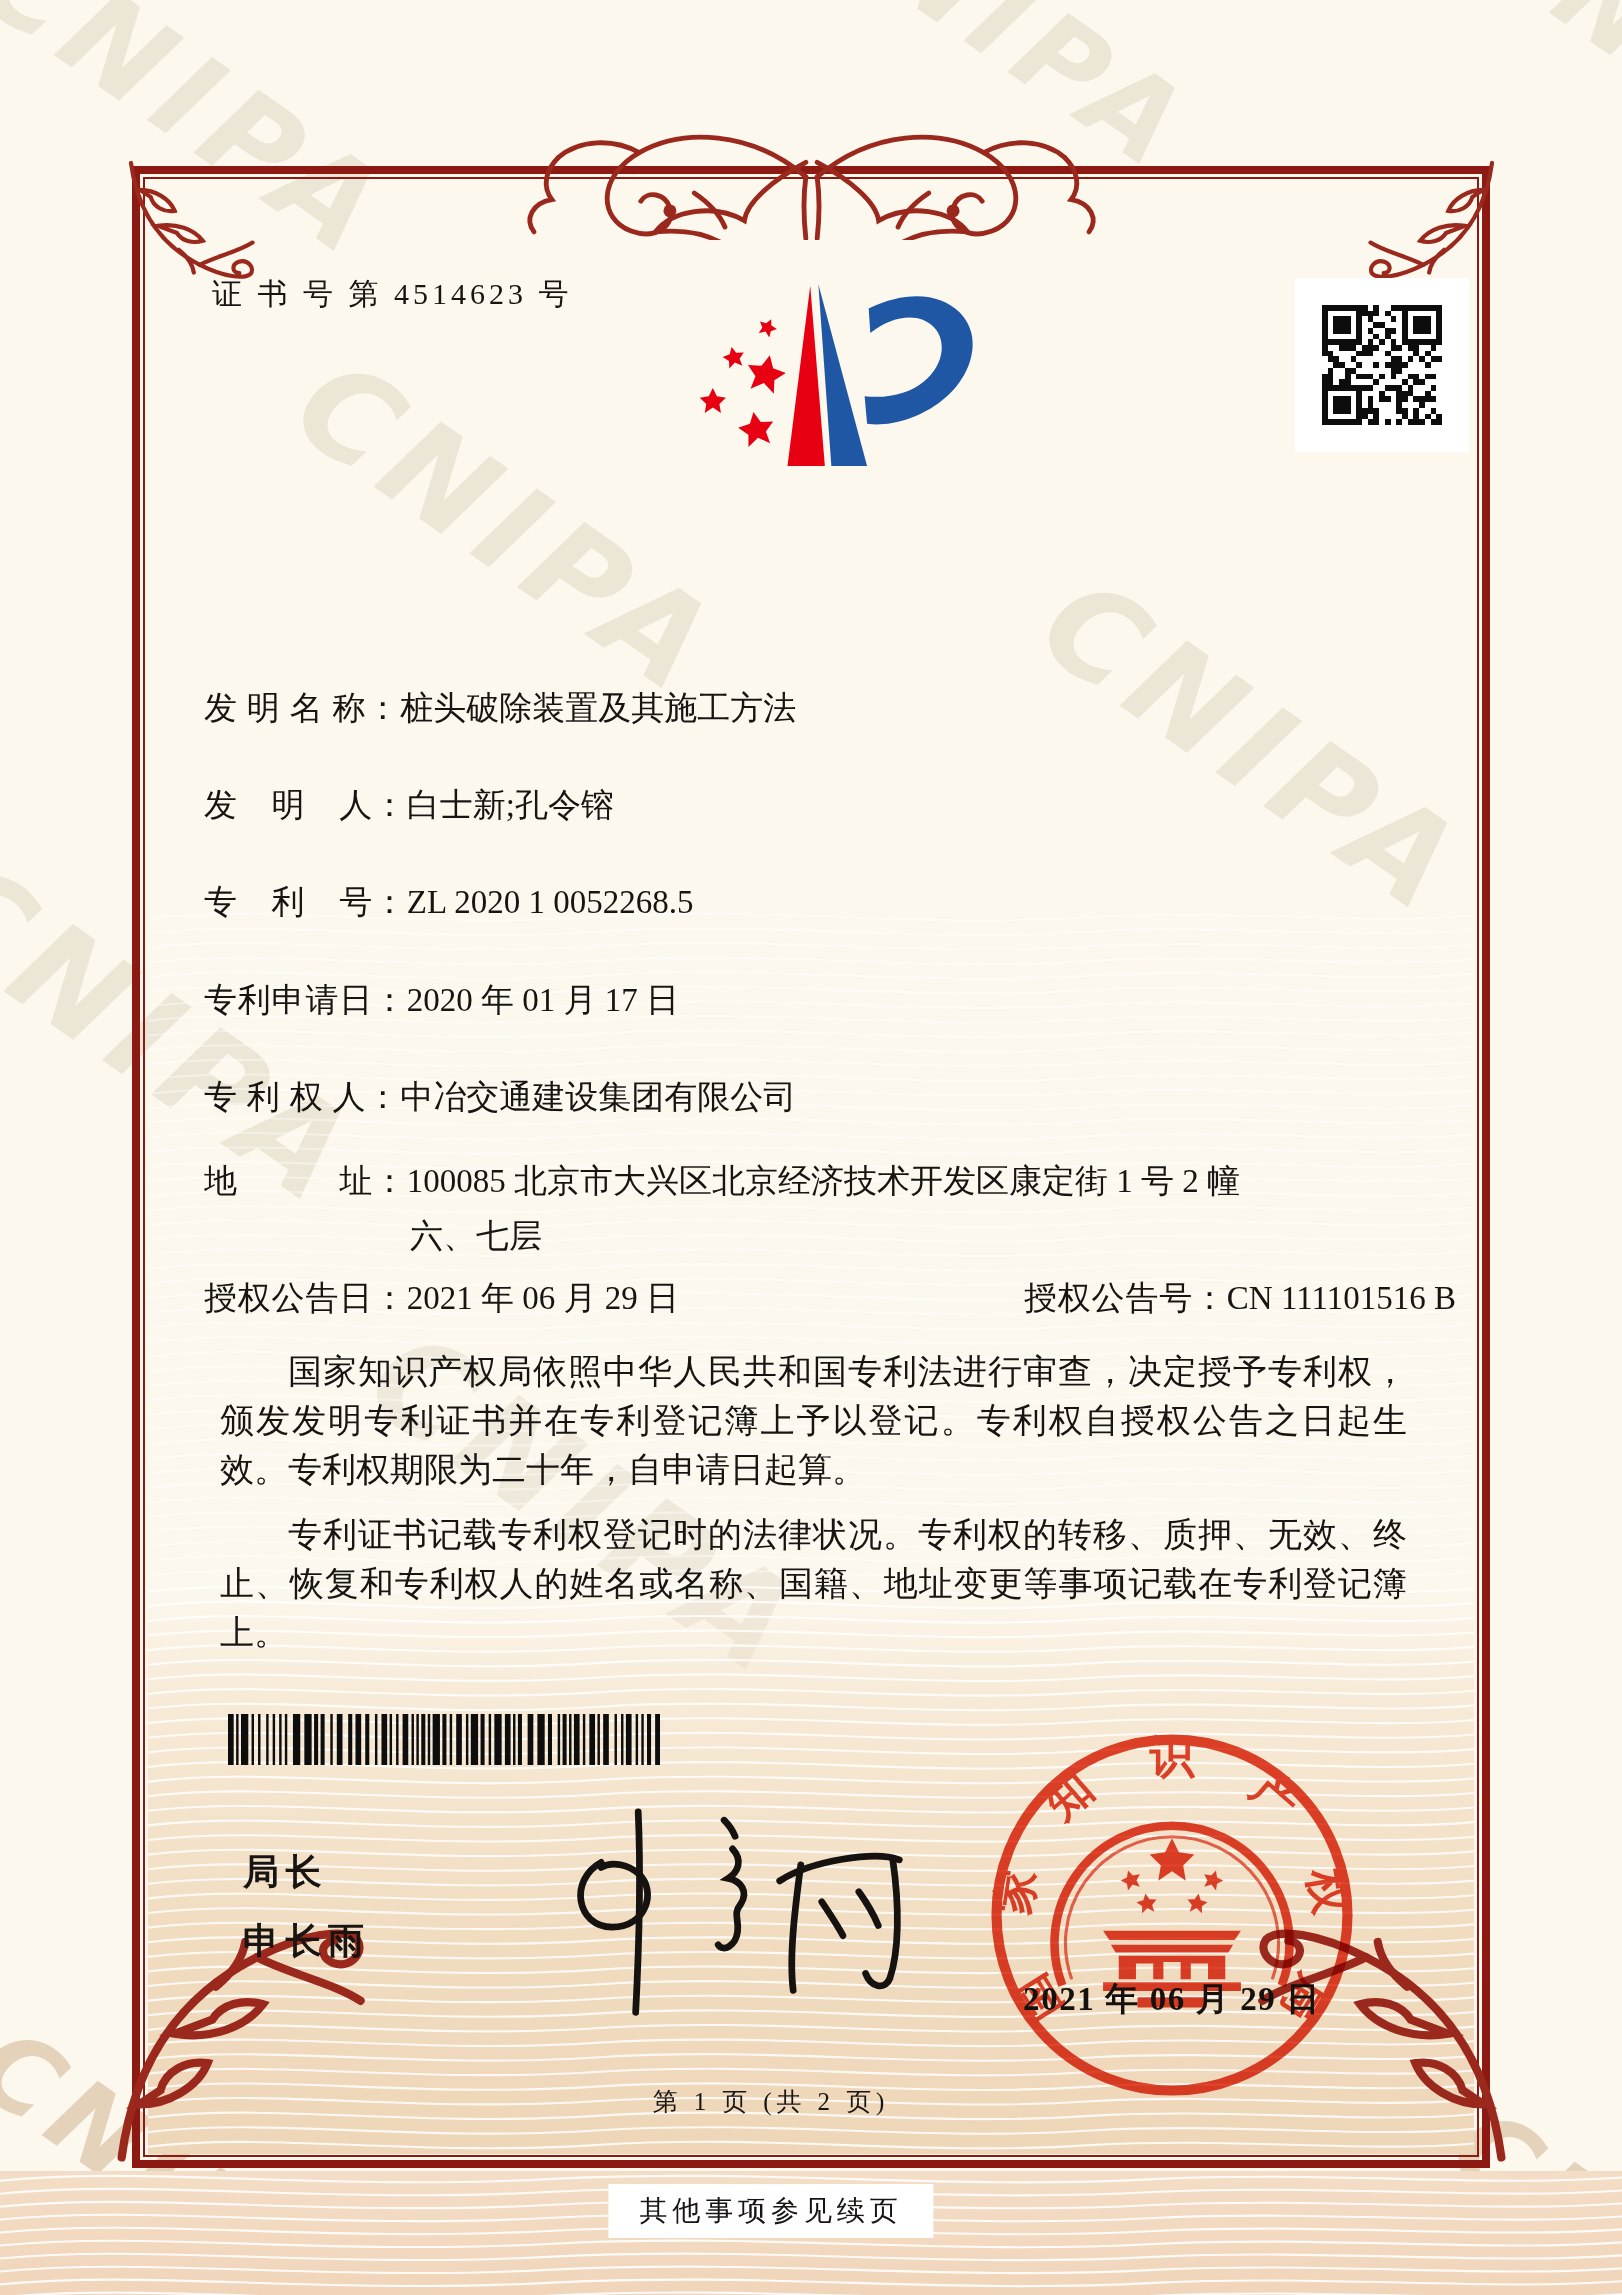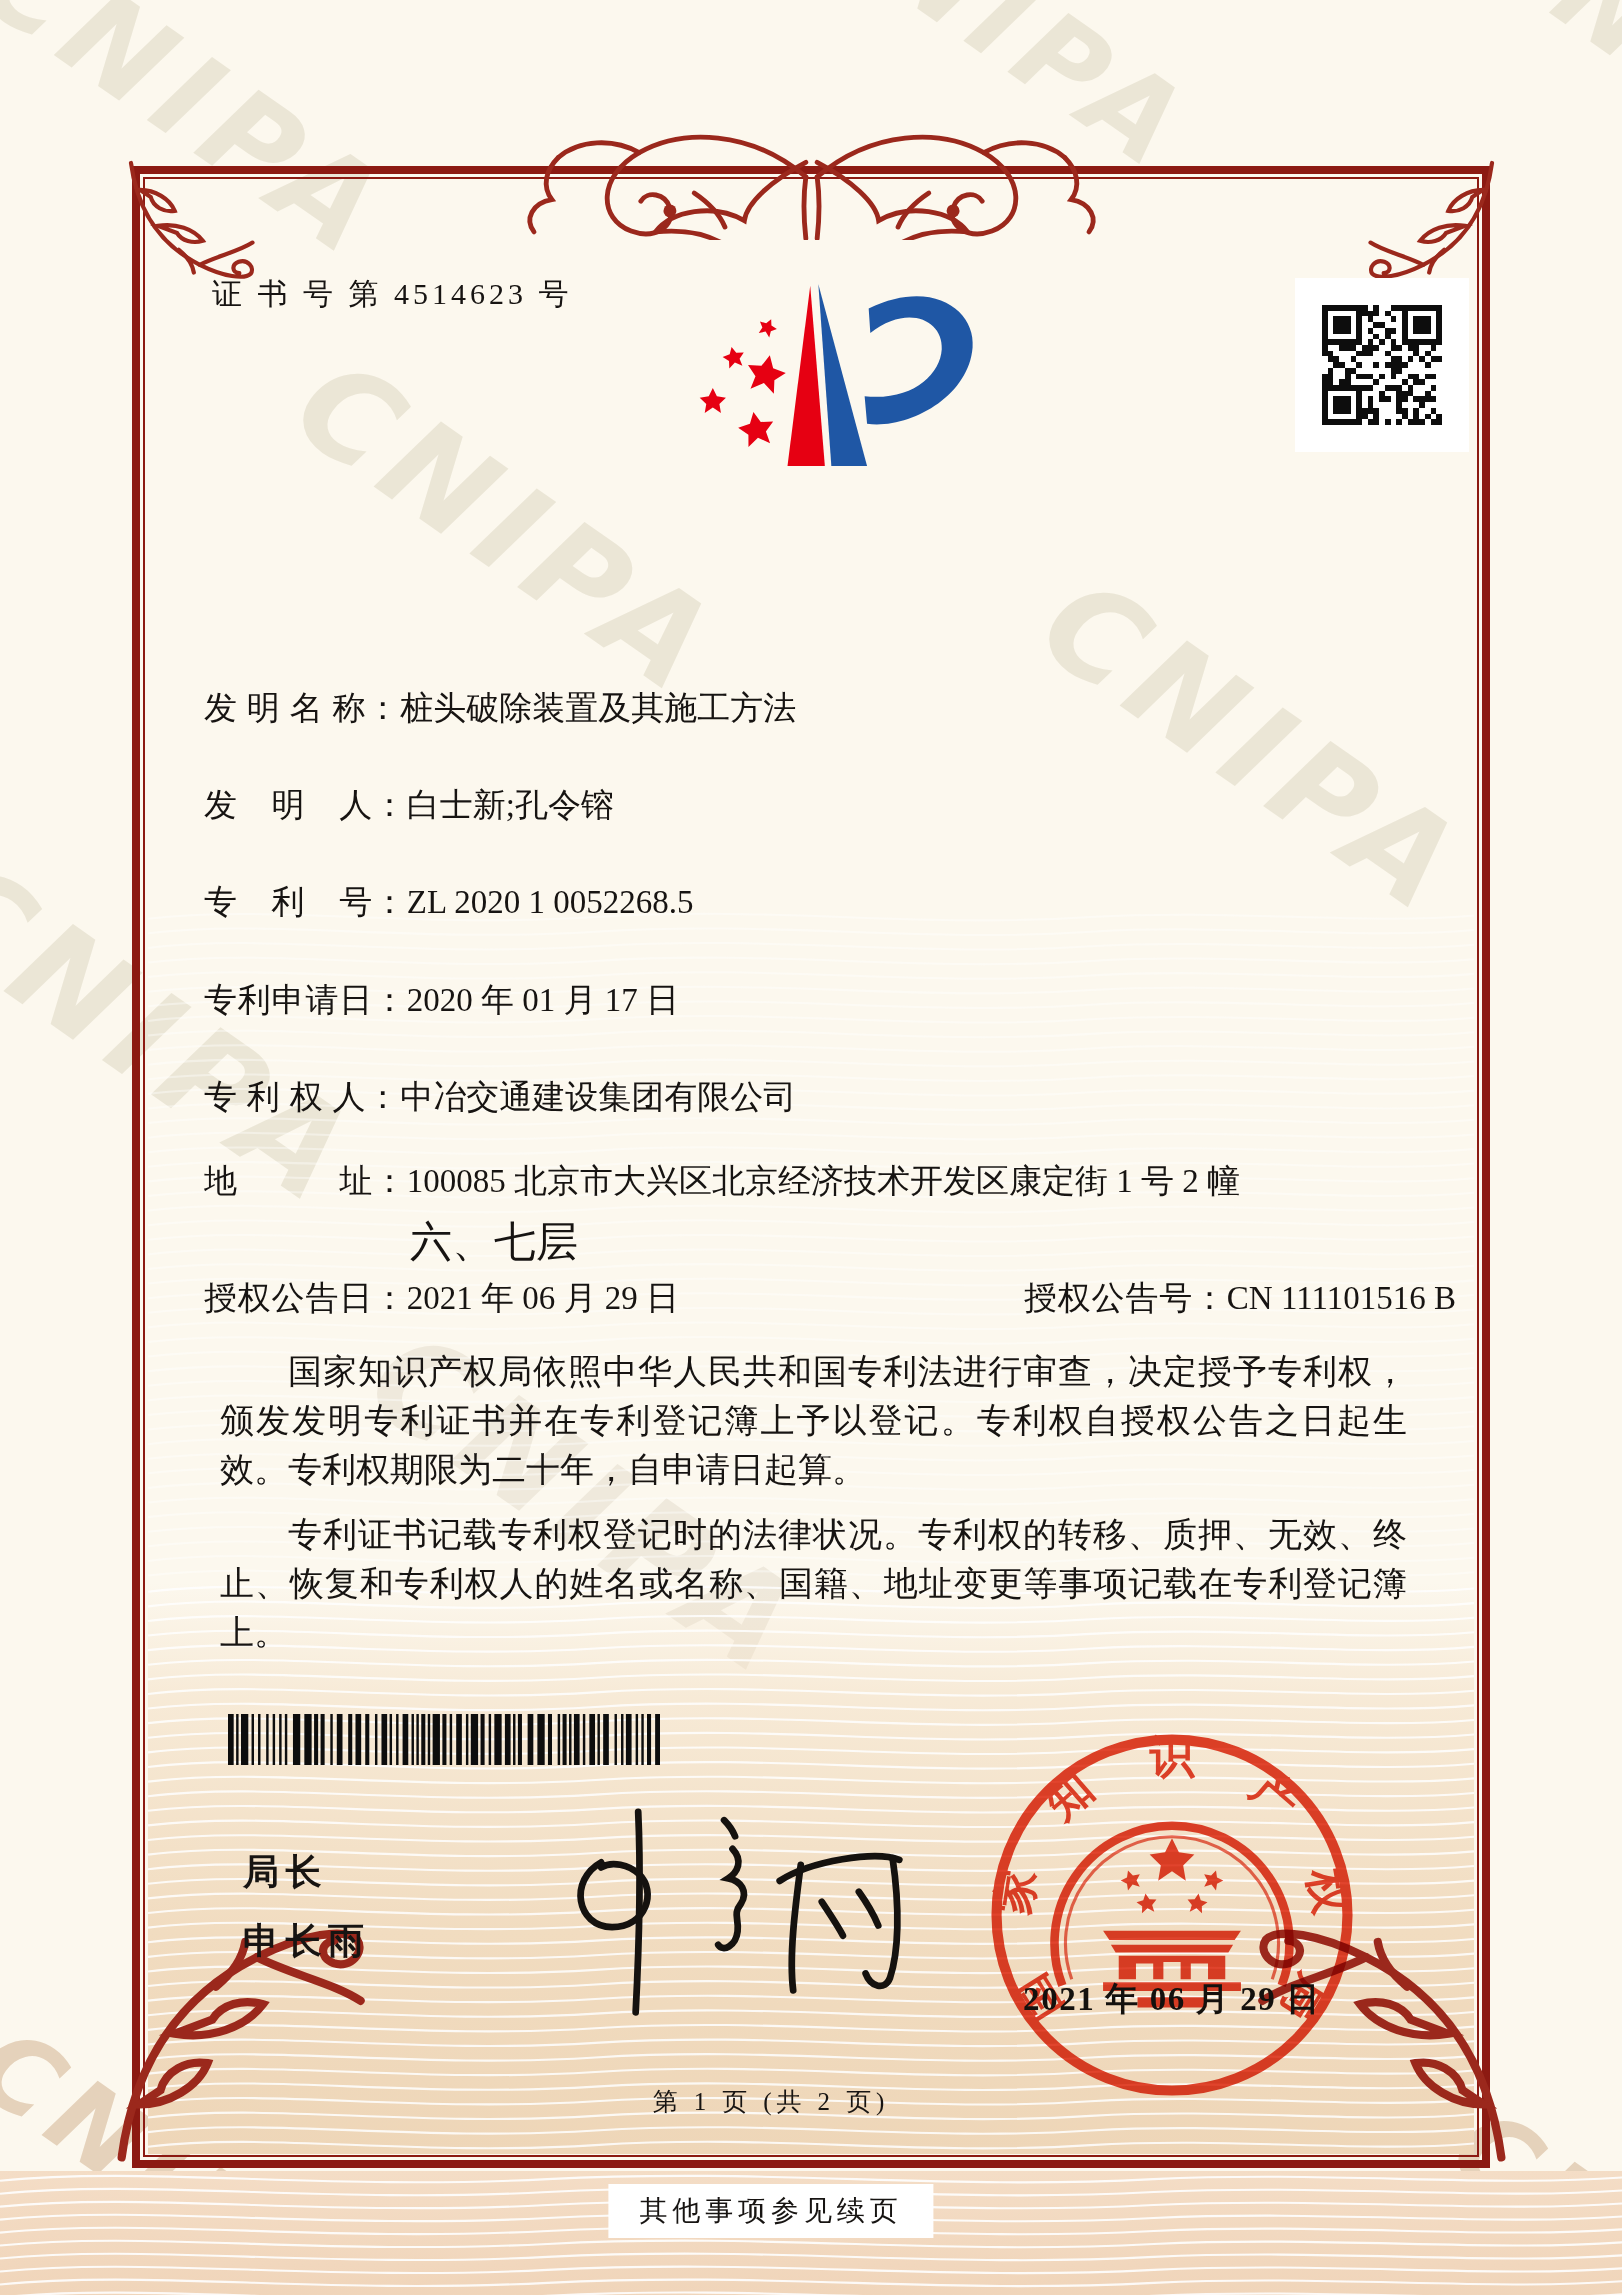--- a/index.html
+++ b/index.html
@@ -33,21 +33,21 @@
   }
   .waveband svg{display:block;width:100%;height:100%;}
   
   .certno{position:absolute;left:201px;top:274px;font-size:30px;letter-spacing:4px;margin-left:11px;}
   .title{
     position:absolute;left:0;right:0;top:490px;text-align:center;
     font-size:75px;font-weight:700;letter-spacing:41px;text-indent:41px;
   }
   .row{position:absolute;left:204px;font-size:33px;white-space:nowrap;}
   .row .lab{letter-spacing:0.8px;}
-  .addr2{position:absolute;left:410px;font-size:42px;}
+  .addr2{position:absolute;left:410px;font-size:33px;}
   .grant2{position:absolute;left:820px;top:0;}
   .bodytext{
     position:absolute;left:204px;width:1219px;top:1331px;
     font-size:34px;line-height:49px;text-align:justify;
   }
   .bodytext p{margin:16px;text-indent:2em;}
   .director{
     position:absolute;left:243px;font-size:36px;font-weight:600;
     font-family:"Liberation Sans","DejaVu Sans",sans-serif;letter-spacing:6.5px;
   }

